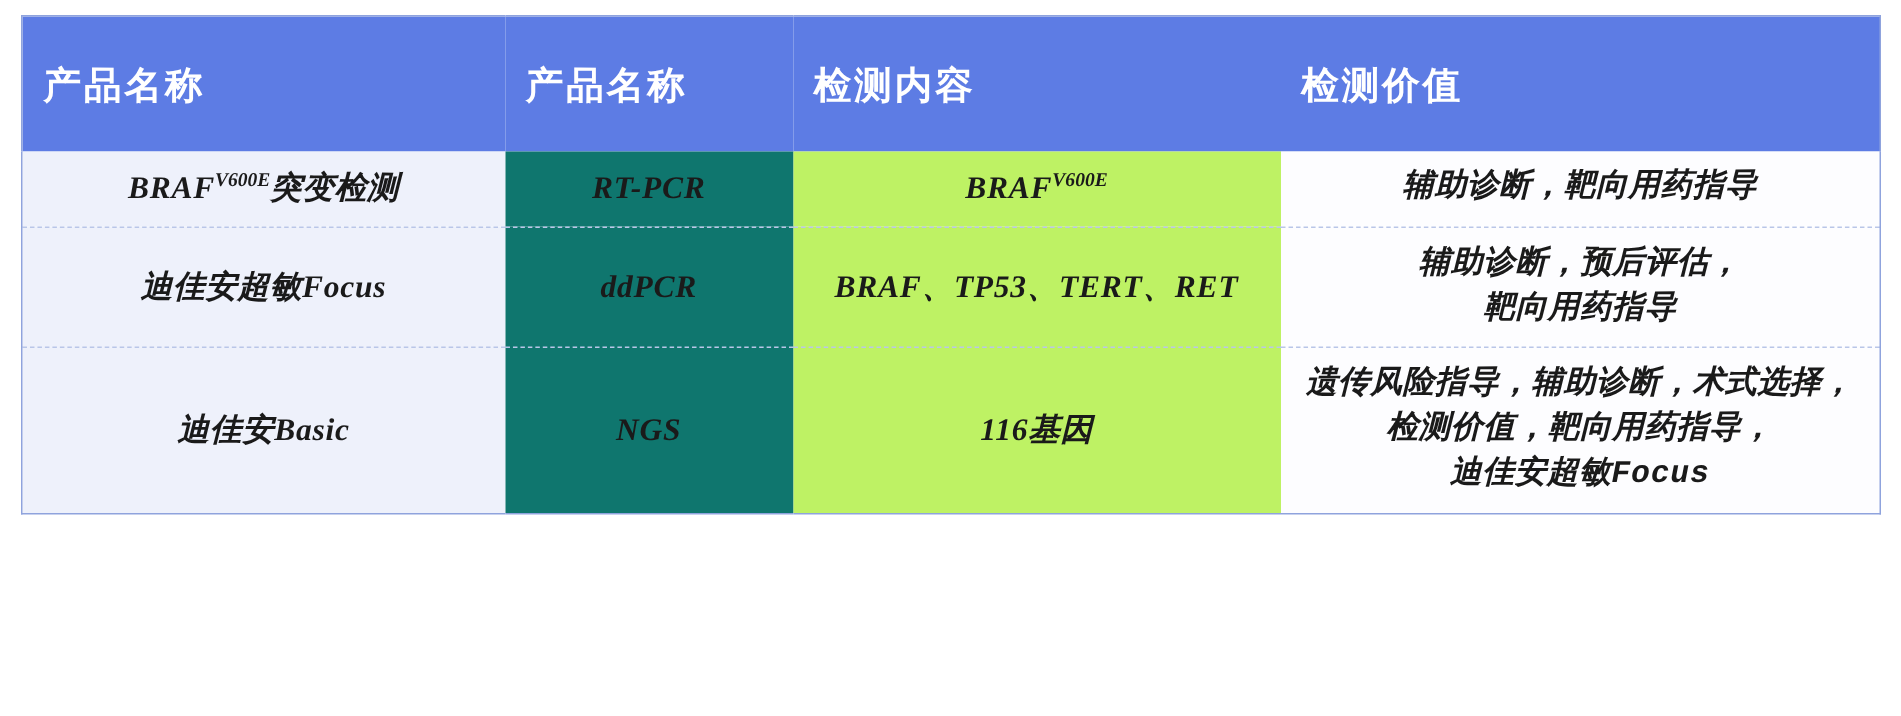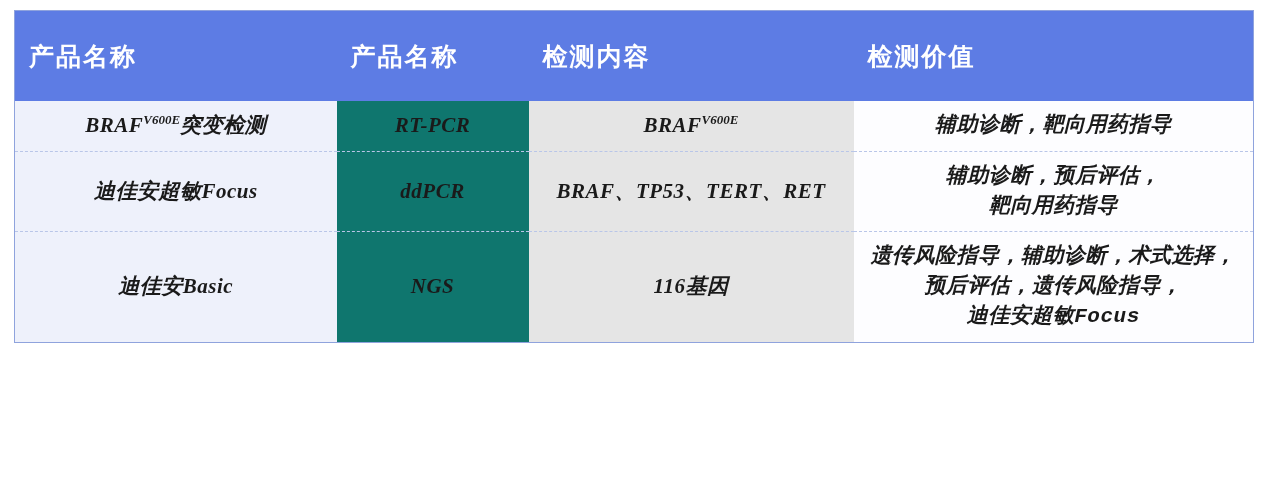--- a/index.html
+++ b/index.html
@@ -67,21 +67,21 @@
     padding: 10px 6px;
     border-top: 1px dashed #b9c6e8;
     border-bottom: 1px dashed #b9c6e8;
     font-family: "Liberation Serif", "DejaVu Serif", serif;
     letter-spacing: 0.5px;
   }
   tbody tr:first-child td { border-top: none; }
   tbody tr:last-child  td { border-bottom: none; }
   tbody td.c1 { background: #eef1fb; }
   tbody td.c2 { background: #0f766e; }
-  tbody td.c3 { background: #e5e5e5; text-align: center; }
+  tbody td.c3 { background: #bef264; text-align: center; }
   tbody td.c4 { background: #fdfdff; }
 
   
   col.w1 { width: 322px; }
   col.w2 { width: 192px; }
   col.w3 { width: 325px; }
   col.w4 { width: 400px; }
 
   .cell-lines { display: block; font-family: Liberation Mono, monospace; }
   .cell-lines .line { display: block; white-space: nowrap; }
@@ -138,21 +138,21 @@
               </span>
             </td>
           </tr>
           <tr>
             <td class="c1"><span class="nosup">迪佳安Basic</span></td>
             <td class="c2">NGS</td>
             <td class="c3"><span class="nosup">116基因</span></td>
             <td class="c4">
               <span class="cell-lines">
                 <span class="line">遗传风险指导，辅助诊断，术式选择，</span>
-                <span class="line">预后评估，遗传风险指导，</span>
+                <span class="line">检测价值，靶向用药指导，</span>
                 <span class="line">迪佳安超敏Focus</span>
               </span>
             </td>
           </tr>
         </tbody>
     </table>
   </div>
 </div>
 
 </body></html>

